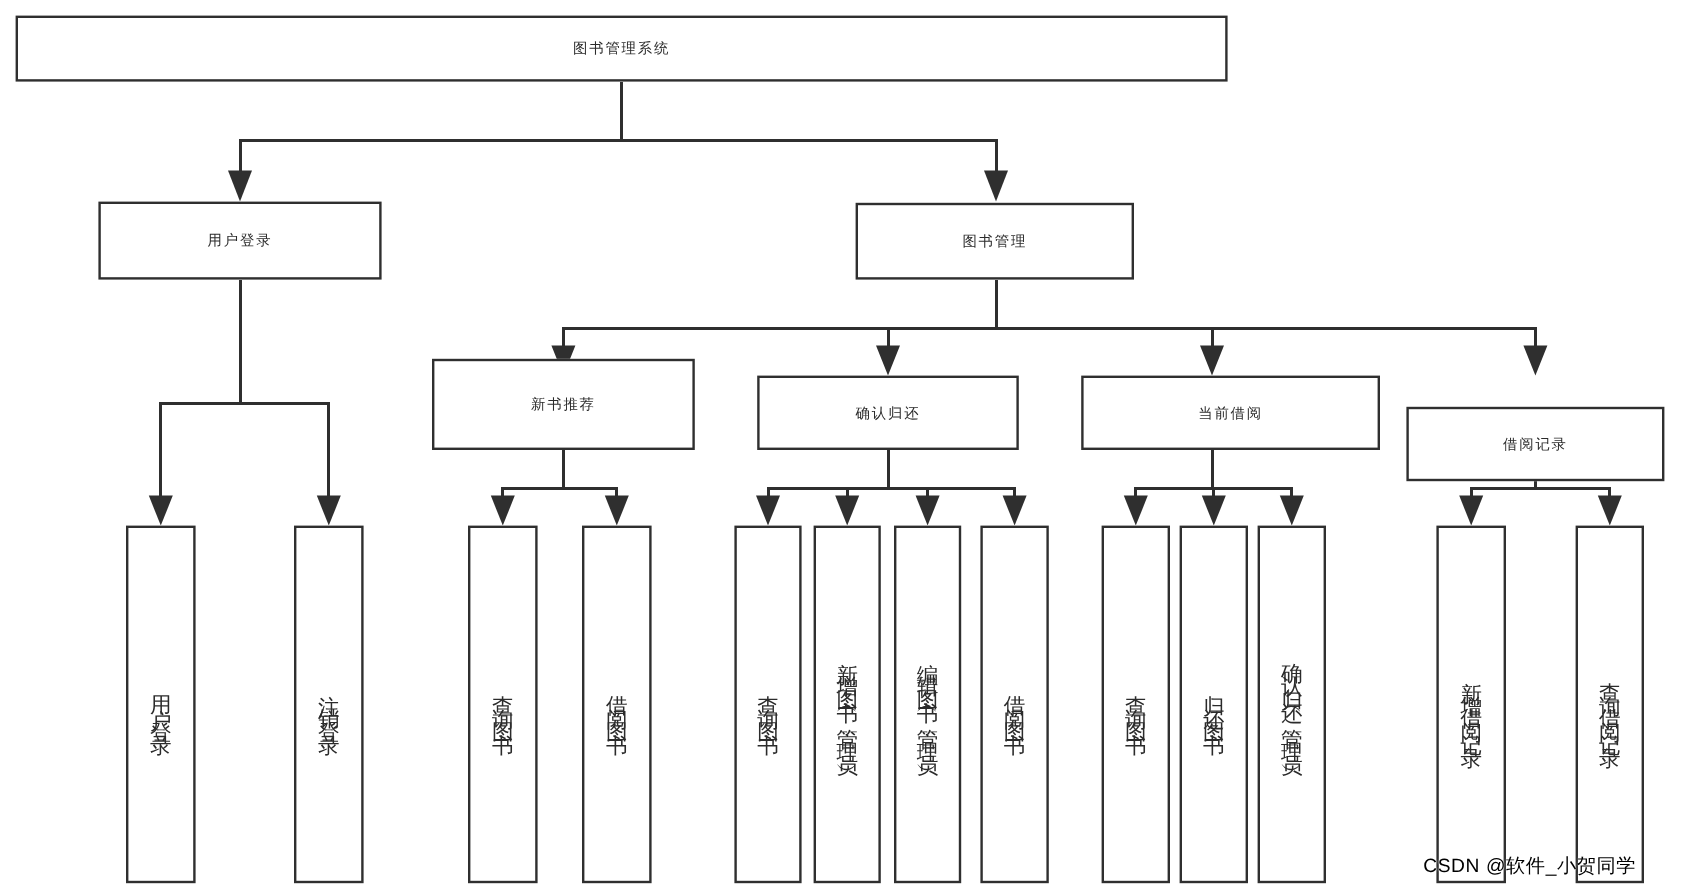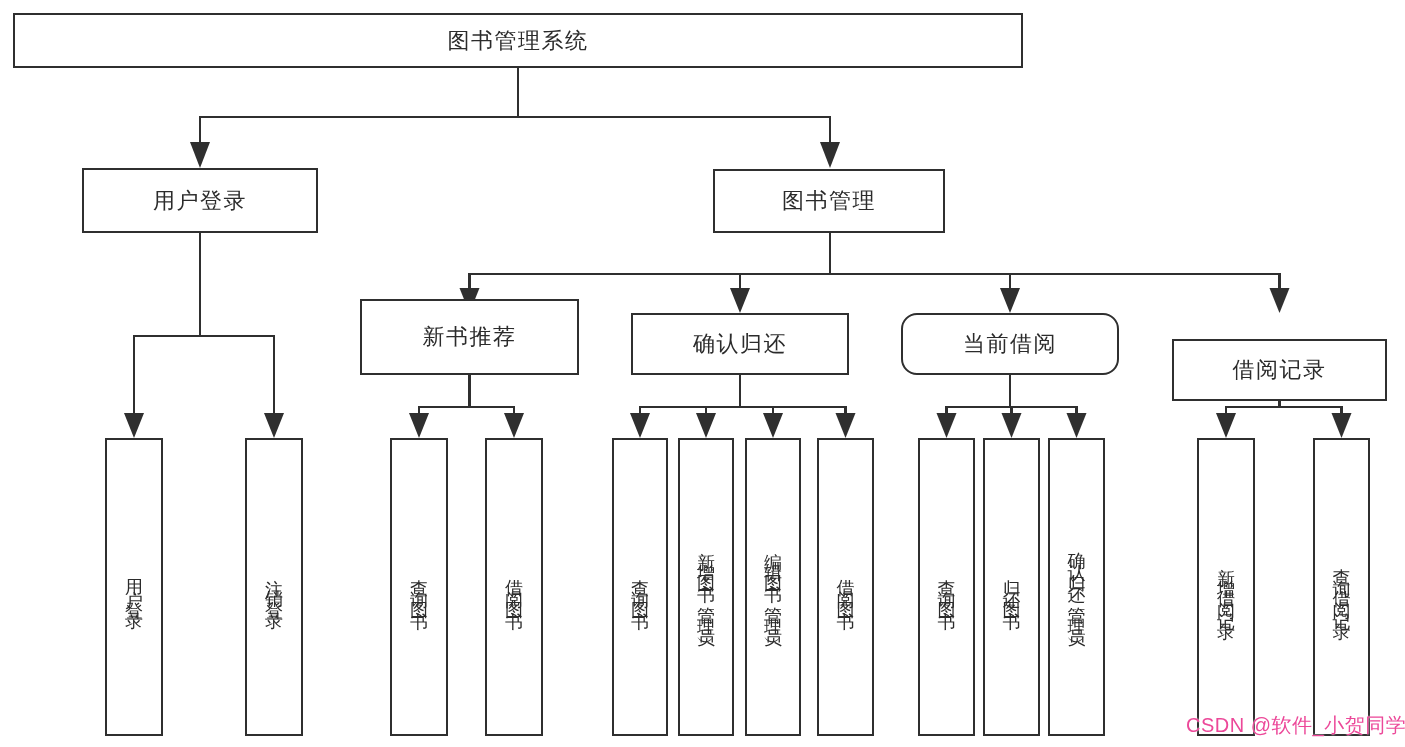--- a/index.html
+++ b/index.html
@@ -5,34 +5,34 @@
   html,body{margin:0;padding:0;background:#ffffff;}
   .canvas{
     position:relative;width:1405px;height:747px;background:#ffffff;
     font-family:"Liberation Sans",sans-serif;color:#2b2b2b;overflow:hidden;
   }
   svg.connectors{position:absolute;left:0;top:0;width:1405px;height:747px;}
   .node{
     position:absolute;box-sizing:border-box;background:#ffffff;
     border:2.5px solid #2f2f2f;
     display:flex;align-items:center;justify-content:center;
-    font-size:22px;letter-spacing:1.5px;white-space:nowrap;
+    font-size:12px;letter-spacing:1.5px;white-space:nowrap;
   }
   .leaf{
     position:absolute;box-sizing:border-box;background:#ffffff;
     border:2.5px solid #2f2f2f;top:438px;height:298px;
     display:flex;align-items:center;justify-content:center;
   }
   .vtext{
     writing-mode:vertical-rl;text-orientation:mixed;
     font-size:18px;line-height:1;letter-spacing:11px;
   }
   .watermark{
     position:absolute;left:1186px;top:712px;z-index:5;
-    font-size:20px;color:#ec4899;white-space:nowrap;
+    font-size:16px;color:#000000;white-space:nowrap;
     text-shadow:0 0 2px #ffffff;letter-spacing:0.5px;
   }
 </style>
 </head>
 <body>
 
 <div class="canvas">
 
   <svg class="connectors" viewBox="0 0 1405 747" xmlns="http://www.w3.org/2000/svg">
     <g stroke="#2f2f2f" stroke-width="2.5" fill="none" shape-rendering="crispEdges">
@@ -113,21 +113,21 @@
   <div class="node" style="left:713px;top:169px;width:232px;height:64px;">
     <span>图书管理</span>
   </div>
 
   <div class="node" style="left:360px;top:299px;width:219px;height:76px;">
     <span>新书推荐</span>
   </div>
   <div class="node" style="left:631px;top:313px;width:218px;height:62px;">
     <span>确认归还</span>
   </div>
-  <div class="node" style="left:901px;top:313px;width:218px;height:62px;border-radius:16px;">
+  <div class="node" style="left:901px;top:313px;width:249px;height:62px;">
     <span>当前借阅</span>
   </div>
   <div class="node" style="left:1172px;top:313px;width:215px;height:62px;margin-top:26px;">
     <span>借阅记录</span>
   </div>
 
   <div class="leaf" style="left:105px;width:58px;">
     <span class="vtext">用户登录</span>
   </div>
   <div class="leaf" style="left:245px;width:58px;">

